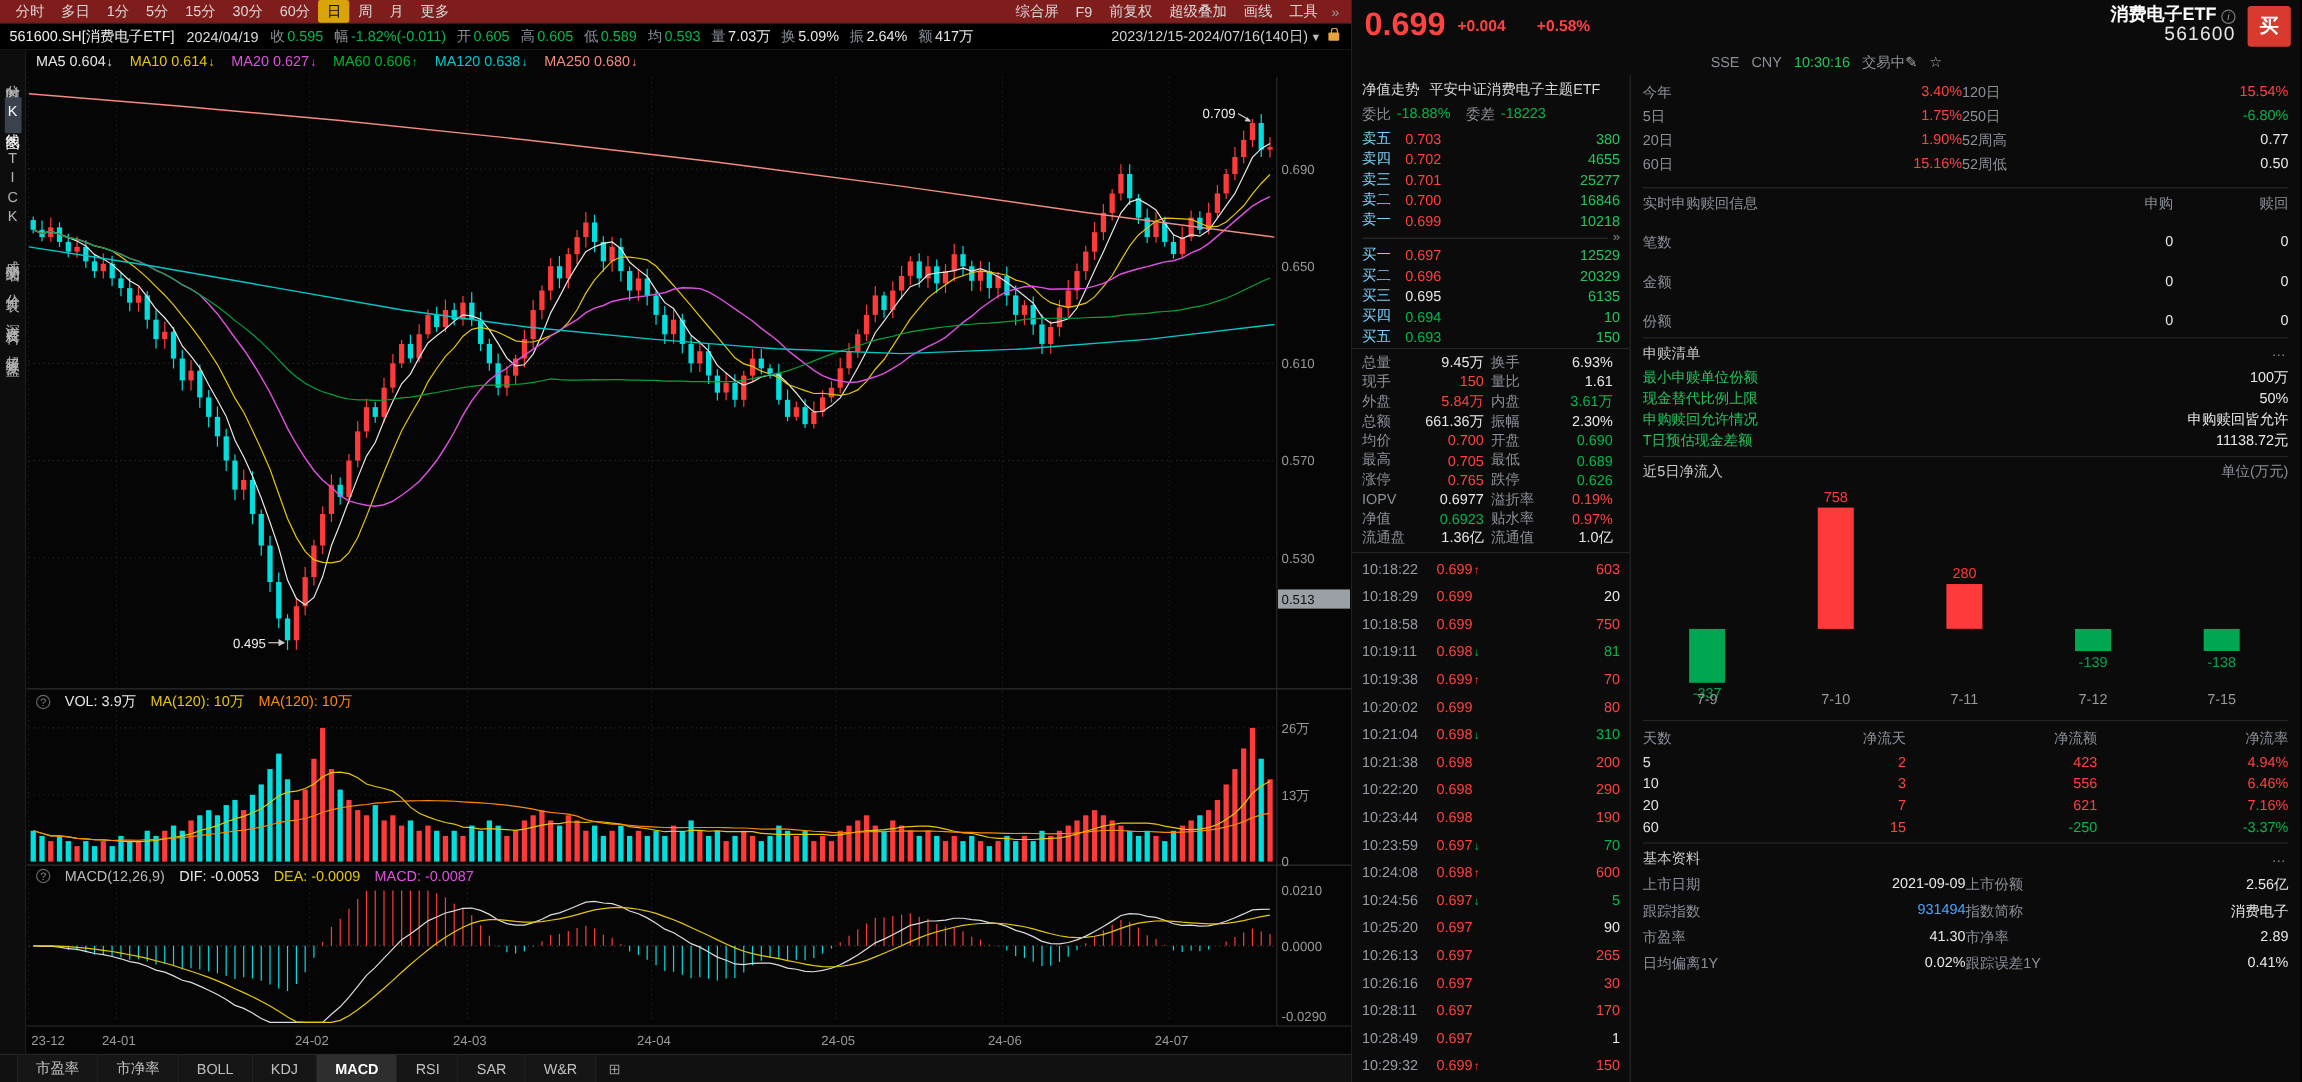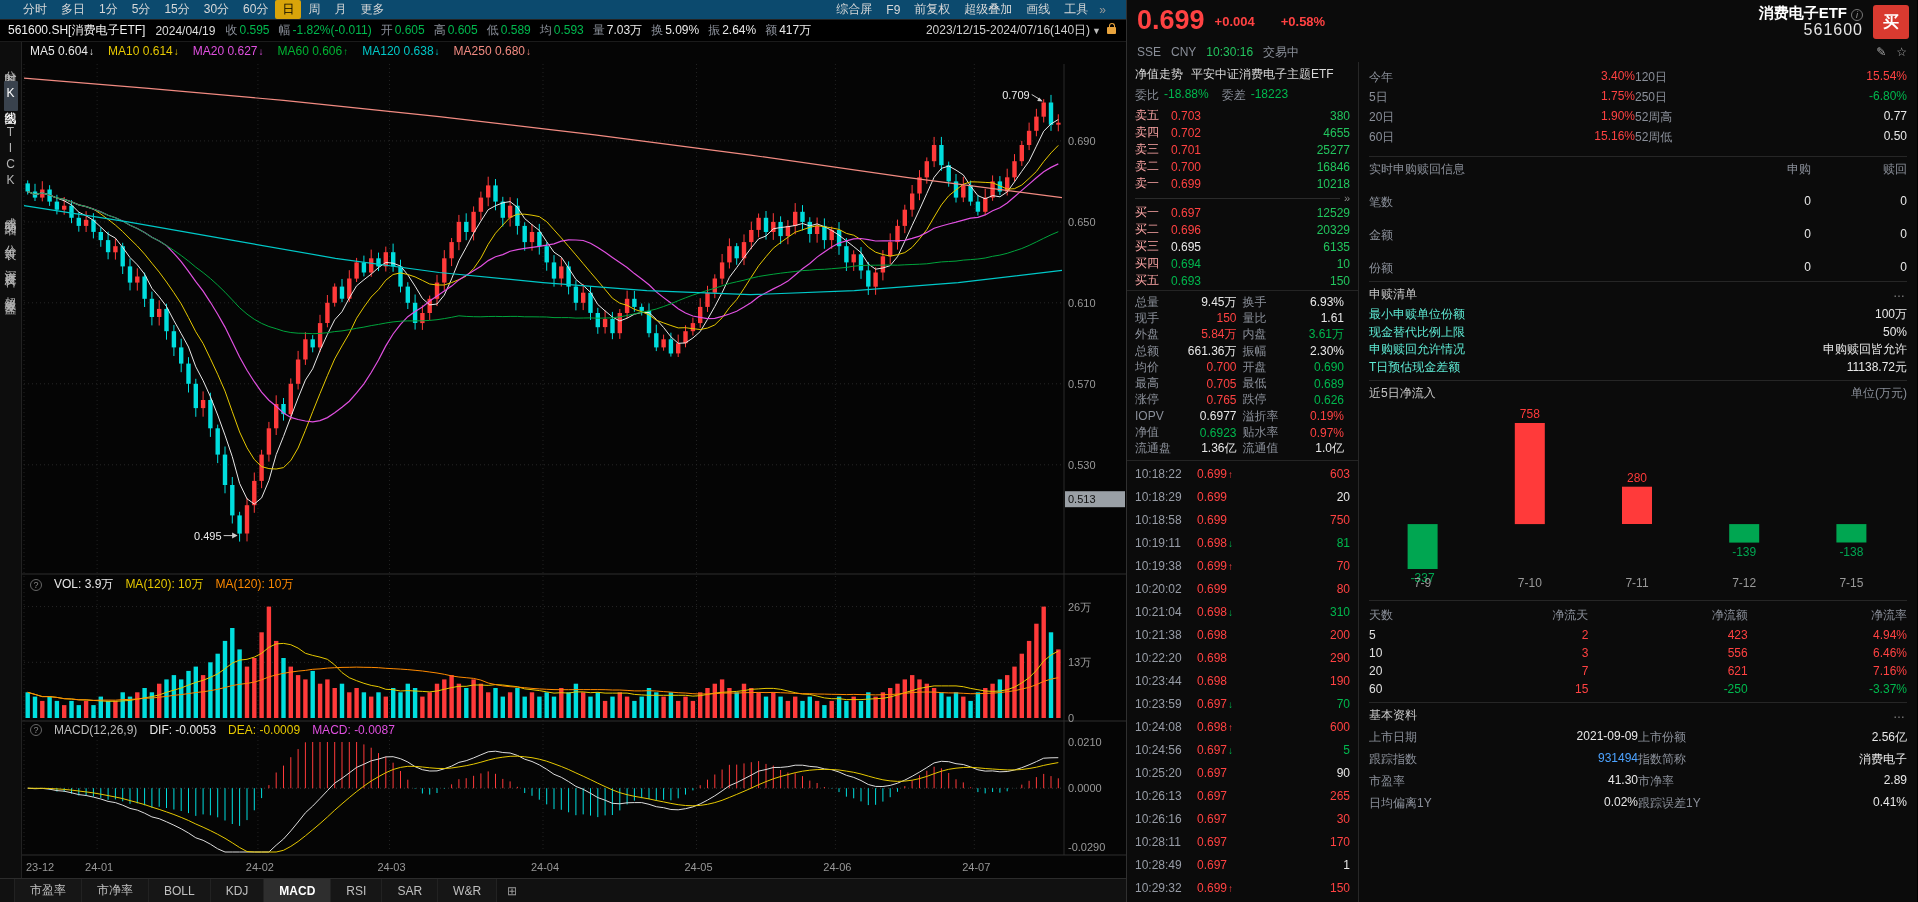--- a/index.html
+++ b/index.html
@@ -4,21 +4,21 @@
 <style>
   *{box-sizing:border-box;margin:0;padding:0}
   body{background:#000;color:#ccc;font-family:"Liberation Sans",sans-serif;font-size:12px;-webkit-font-smoothing:antialiased}
   .app{display:flex;width:1918px;height:902px;overflow:hidden;background:#000}
   .c-red{color:#ff4242}.c-green{color:#00b84e}.c-white{color:#e8e8e8}.c-link{color:#4da3ff}
   .lbl{color:#8a8f99}
   svg text{font-family:"Liberation Sans",sans-serif}
 
   
   .left{width:1127px;display:flex;flex-direction:column;border-right:1px solid #303030;background:#060606}
-  .menubar{height:20px;display:flex;align-items:center;background:#0c4a6e;border-bottom:1px solid #232323;padding:0 16px;white-space:nowrap}
+  .menubar{height:20px;display:flex;align-items:center;background:#7f1d1d;border-bottom:1px solid #232323;padding:0 6px;white-space:nowrap}
   .menu-group{display:flex;align-items:center}
   .menu-item{padding:1px 7px;color:#d8d8d8;cursor:pointer}
   .menu-item.active{background:#d9a40a;color:#000;border-radius:2px}
   .menu-spacer{flex:1}
   .chevrons{color:#999;padding:0 4px;cursor:pointer}
   .inforow{height:22px;display:flex;align-items:center;background:#000;border-bottom:1px solid #1b1b1b;padding:0 8px;white-space:nowrap;overflow:hidden}
   .if-symbol{color:#f0f0f0;margin-right:10px}
   .if-date{color:#ddd;margin-right:10px}
   .if-item{margin-right:9px}
   .if-label{color:#8a8f99;margin-right:2px}
@@ -47,35 +47,35 @@
   .right{width:790px;display:flex;flex-direction:column;background:#0b0b0b}
   .rp-header{height:42px;display:flex;align-items:flex-start;padding:5px 8px 0 10px;position:relative}
   .rp-price{font-size:27px;font-weight:bold;line-height:30px}
   .rp-chg-inline{display:flex;gap:26px;align-items:baseline;padding-top:9px;margin-left:10px;font-size:13px;font-weight:bold}
   .rp-spacer{flex:1}
   .rp-name-block{text-align:right;margin-right:10px;line-height:16px}
   .rp-name{color:#fff;font-size:15px;font-weight:bold}
   .info-icon{display:inline-flex;width:12px;height:12px;border:1px solid #777;border-radius:50%;color:#999;font-size:9px;align-items:center;justify-content:center;margin-left:4px;font-style:italic;cursor:pointer}
   .rp-code{color:#e5e5e5;font-size:16px;letter-spacing:1px}
   .buy-btn{width:36px;height:34px;background:#d93a30;border:none;border-radius:3px;color:#fff;font-size:16px;font-weight:bold;cursor:pointer;font-family:inherit}
-  .rp-row2{height:20px;display:flex;align-items:center;padding:0 10px;justify-content:space-between}
+  .rp-row2{height:20px;display:flex;align-items:center;padding:0 10px;justify-content:center}
   .status-row{display:flex;gap:10px;align-items:center}
   .status-row .time{color:#22c55e}
   .hdr-icons{display:flex;gap:10px;color:#aaa}
   .hdr-icons span{cursor:pointer}
   .rp-cols{flex:1;display:flex;min-height:0}
   .quote-col{width:232px;border-right:1px solid #272727;display:flex;flex-direction:column;padding-top:2px}
   .nav-row{display:flex;gap:8px;padding:2px 8px;white-space:nowrap;overflow:hidden}
   .nav-tab{color:#ddd;cursor:pointer}
   .fund-name{color:#d8d8d8}
   .weibi-row{display:flex;gap:5px;padding:2px 8px}
   .weibi-row .w-val{margin-right:8px}
   .book{padding:1px 8px}
   .book-row{display:flex;height:17px;align-items:center;cursor:pointer}
-  .book-label{width:36px;color:#fca5a5}
+  .book-label{width:36px;color:#7dd3fc}
   .book-price{width:58px}
   .book-vol{flex:1;text-align:right;color:#22c55e}
   .book-div{display:flex;align-items:center;height:10px;padding:0 8px}
   .book-div-line{flex:1;border-top:1px solid #2b2b2b}
   .book-exp{color:#888;font-size:11px;margin-left:4px;cursor:pointer;line-height:10px}
   .stats{display:grid;grid-template-columns:1fr 1fr;padding:3px 8px;border-top:1px solid #242424;border-bottom:1px solid #242424}
   .stat{display:flex;height:16.3px;align-items:center}
   .stat .s-l{color:#8a8f99;width:50px}
   .stat .s-v{flex:1;text-align:right;padding-right:6px}
   .ticks{flex:1;display:flex;flex-direction:column;justify-content:space-around;padding:2px 8px;overflow:hidden}
@@ -90,21 +90,21 @@
   .perf-grid .p-l{color:#8a8f99}
   .perf-grid .p-v{text-align:right}
   .sec{border-top:1px solid #262626;padding-top:4px;margin-top:4px}
   .sec-head{display:flex;justify-content:space-between;color:#c8c8c8;margin-bottom:3px}
   .more{color:#888;cursor:pointer;letter-spacing:2px}
   .rt-grid{display:grid;grid-template-columns:1fr 120px 96px;row-gap:16px}
   .rt-grid .r-l{color:#8a8f99}
   .rt-grid .r-v{text-align:right;color:#e8e8e8}
   .rt-grid .r-h{text-align:right;color:#8a8f99}
   .ss-row{display:flex;justify-content:space-between;height:17.5px;align-items:center}
-  .ss-row .ss-l{color:#5eead4}
+  .ss-row .ss-l{color:#22c55e}
   .ss-row .ss-v{color:#e8e8e8}
   .flows-table{display:grid;grid-template-columns:60px 1fr 1fr 1fr;row-gap:4px;padding:6px 0 2px 0;border-top:1px solid #262626;margin-top:2px}
   .flows-table .f-h{color:#8a8f99}
   .flows-table .f-c{text-align:right}
   .flows-table .f-c0{text-align:left;color:#e0e0e0}
   .flows-table .f-hr{text-align:right}
   .basic-grid{display:grid;grid-template-columns:86px 1fr 86px 1fr;row-gap:5px;padding-top:2px}
   .basic-grid .b-l{color:#8a8f99;white-space:nowrap}
   .basic-grid .b-v{text-align:right;white-space:nowrap}
 </style>

